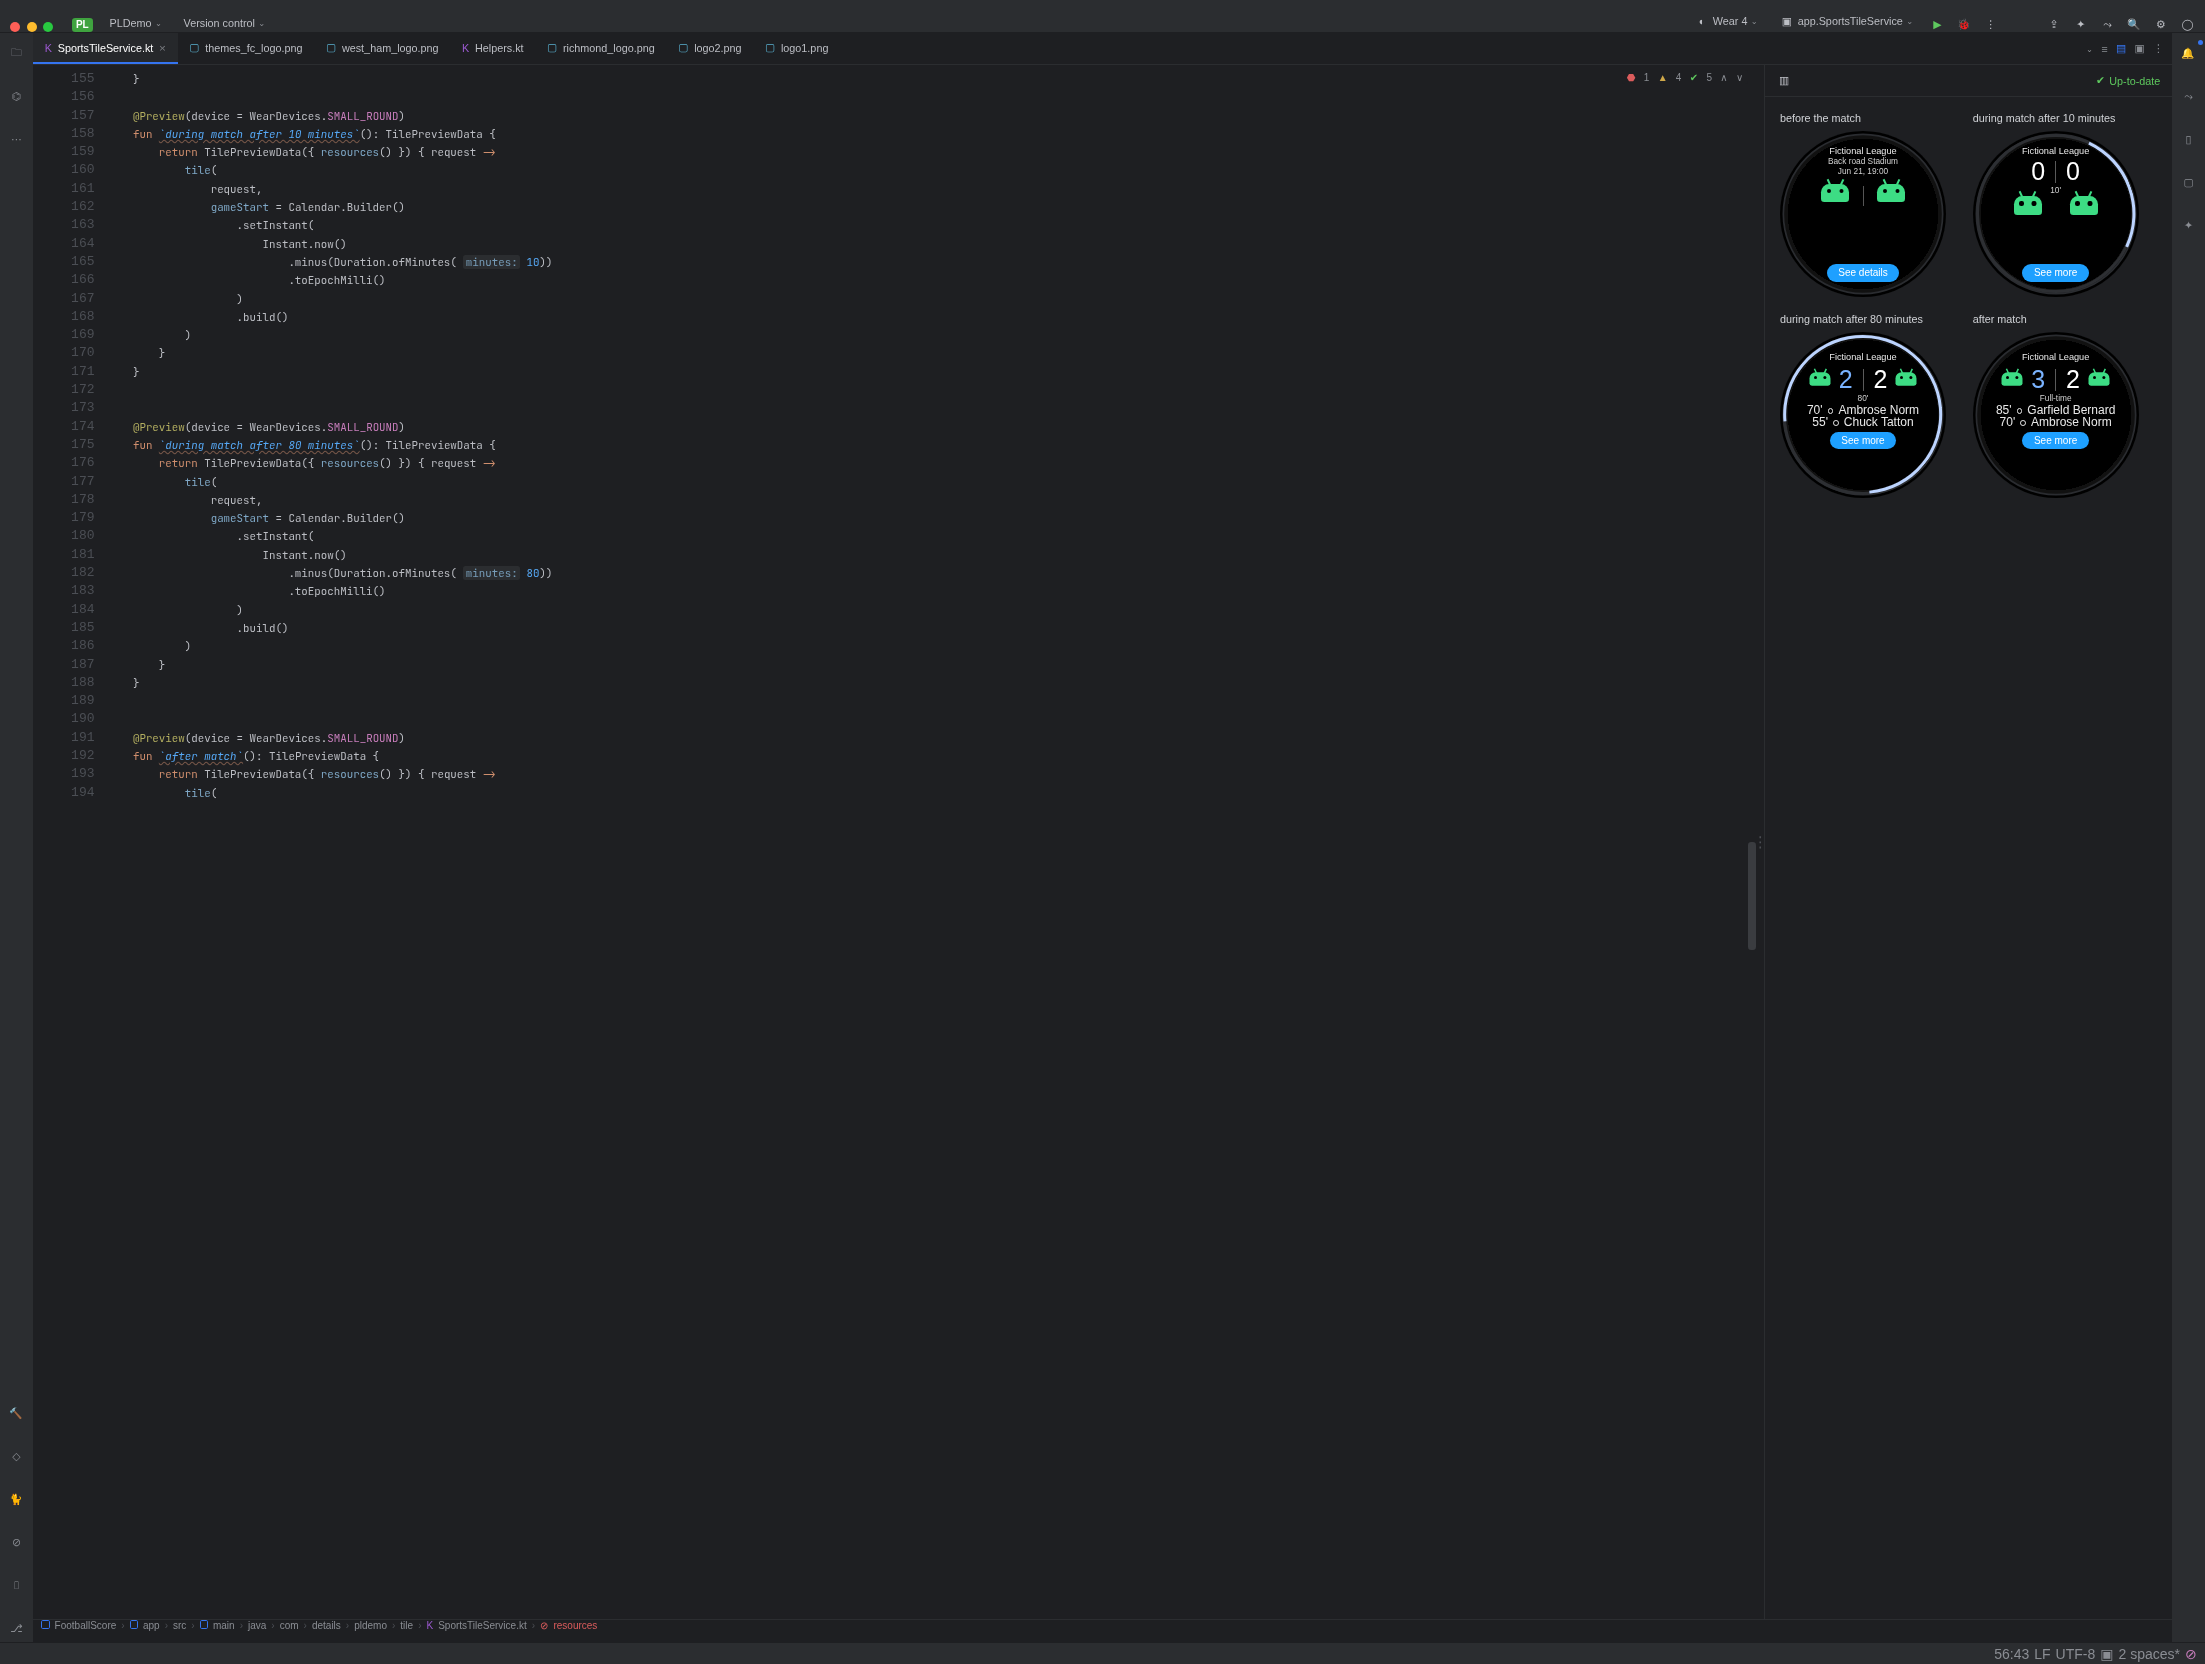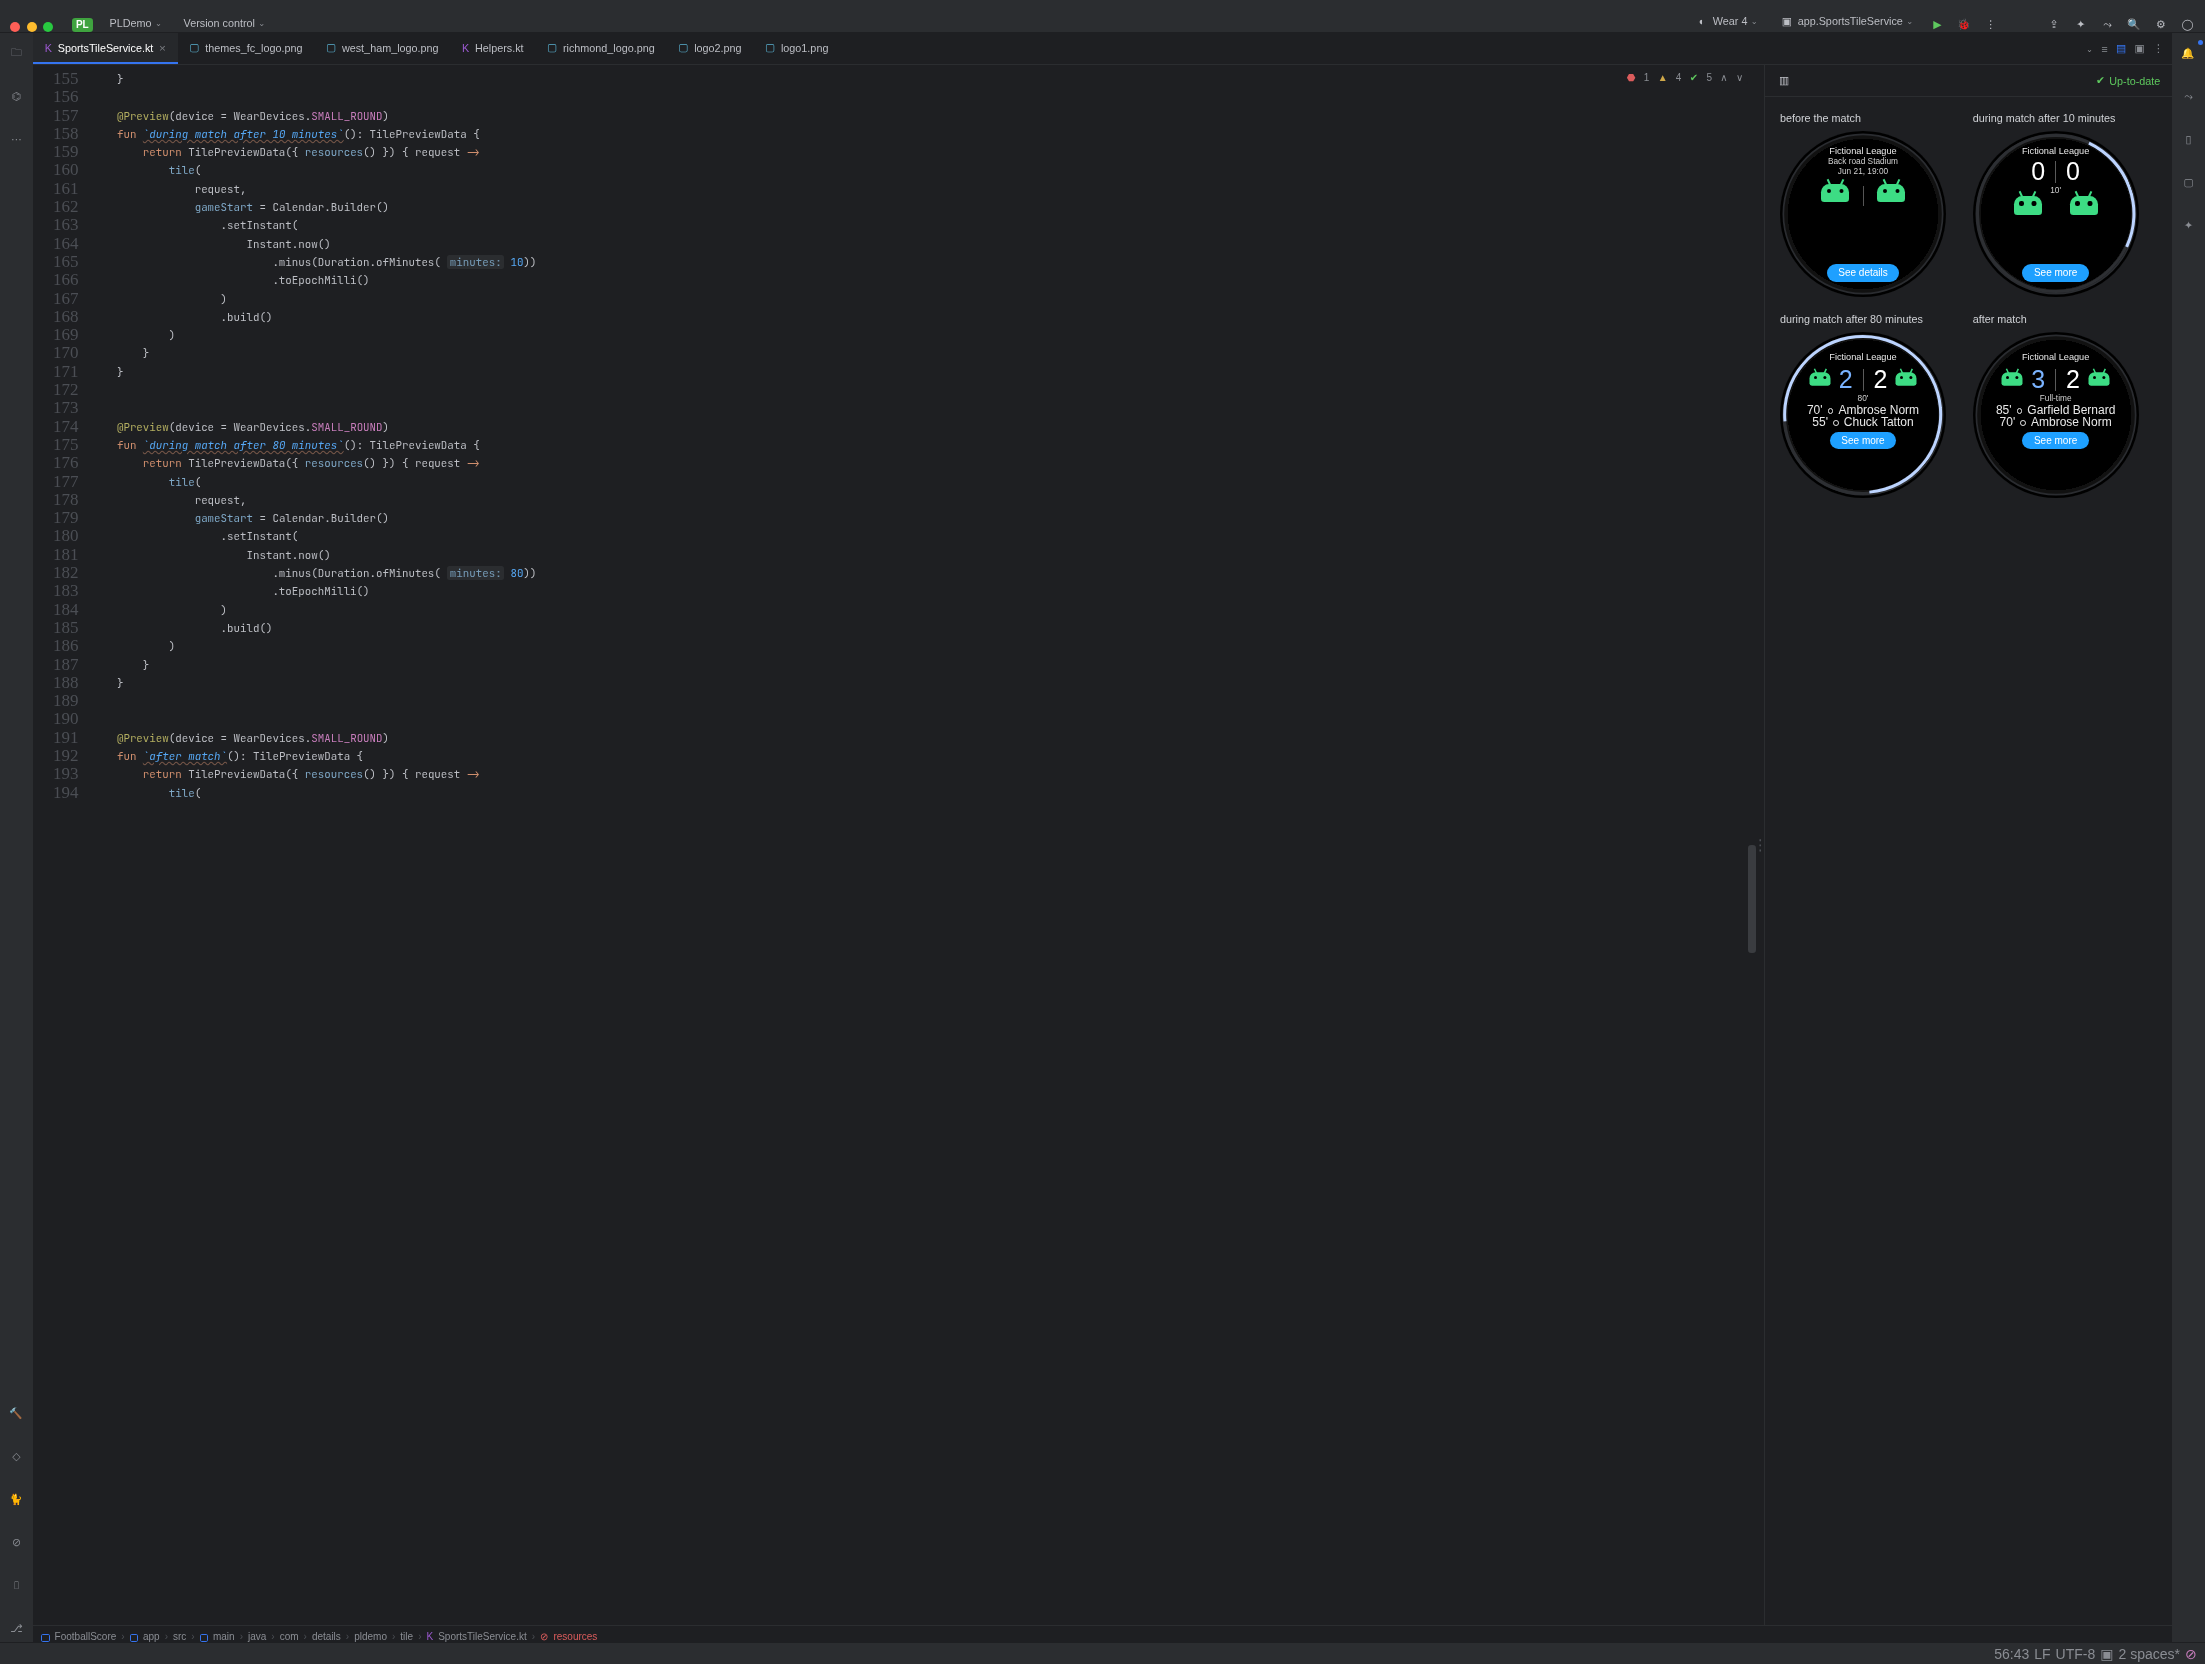--- a/index.html
+++ b/index.html
@@ -33,21 +33,21 @@
 .strip-icon{width:28px;height:28px;display:flex;align-items:center;justify-content:center;color:#8a8d93;border-radius:5px;}
 .center{flex:1;display:flex;flex-direction:column;min-width:0;}
 .tabs{height:32px;background:#1e1f22;display:flex;align-items:stretch;border-bottom:0.8px solid #2b2d30;}
 .tab{display:flex;align-items:center;gap:5.8px;padding:0 11.7px;color:#bcbec4;border-bottom:2.5px solid transparent;white-space:nowrap;}
 .tab.active{background:#26282b;border-bottom-color:#3574f0;color:#fff;}
 .tab .close{color:#7a7c80;font-size:11.7px;}
 .tabs .sp{flex:1;}
 .tab-ctrl{display:flex;align-items:center;gap:8.3px;padding:0 8.3px;color:#8a8d93;}
 .editor-wrap{flex:1;display:flex;min-height:0;}
 .editor{flex:1;display:flex;min-width:0;position:relative;}
-.gutter{width:58px;background:#1e1f22;text-align:right;padding:5px 12.5px 0 0;color:#4b4e54;font-family:Liberation Serif, serif;font-size:17px;line-height:18.3px;}
+.gutter{width:58px;background:#1e1f22;text-align:right;padding:5px 12.5px 0 0;color:#4b4e54;font-family:Liberation Mono, monospace;font-size:13px;line-height:18.3px;margin-left:16px;}
 .code{flex:1;background:#1e1f22;padding:5px 0 0 0;font-family:"JetBrains Mono",Menlo,monospace;font-size:10.8px;line-height:18.3px;color:#bcbec4;white-space:pre;overflow:hidden;}
 .kw{color:#cf8e6d;} .nm{color:#56a8f5;font-style:italic;text-decoration:underline wavy rgba(207,142,109,.5);} .an{color:#b3ae60;} .id{color:#c77dbb;} .par{color:#7fa8c7;} .num{color:#56a8f5;} .pm{color:#769cb8;background:#2b2d30;padding:0 2.5px;border-radius:2.5px;}
 .insp{position:absolute;top:5px;right:8.3px;display:flex;align-items:center;gap:8.3px;color:#8a8d93;background:rgba(30,31,34,.7);padding:1.7px 5px;border-radius:3.3px;font-size:10px;}
 .insp .err{color:#db5c5c;} .insp .wrn{color:#d0a94a;} .insp .ok{color:#5ec85e;}
 .preview{width:408px;background:#1e1f22;border-left:0.8px solid #2b2d30;display:flex;flex-direction:column;}
 .prev-head{height:32px;border-bottom:0.8px solid #2b2d30;display:flex;align-items:center;justify-content:space-between;padding:0 11.7px;color:#bcbec4;}
 .prev-head .ok{color:#5ec85e;display:flex;align-items:center;gap:4.2px;}
 .watch-grid{flex:1;padding:15px;display:grid;grid-template-columns:1fr 1fr;gap:16.6px 8.3px;align-content:start;}
 .watch-cell{display:flex;flex-direction:column;gap:6.7px;align-items:flex-start;}
 .watch-title{color:#d0d2d6;font-size:10.8px;}
@@ -70,21 +70,21 @@
 .chip{background:#1ea0ff;color:#fff;padding:3.3px 11.7px;border-radius:16.6px;font-size:10px;margin-top:6.7px;}
 .watch .evrow{display:flex;align-items:center;gap:5px;font-size:12px;color:#e8e8e8;line-height:11.7px;margin-top:2.5px;}
 .watch .evrow .b{width:5.8px;height:5.8px;border:0.8px solid #e8e8e8;border-radius:50%;}
 .arc{position:absolute;inset:3.3px;border-radius:50%;border:3.3px solid transparent;}
 .arc.a10{border-left-color:#bcd4ff;transform:rotate(160deg);} 
 .arc.a80{border-left-color:#bcd4ff;border-top-color:#bcd4ff;border-right-color:#bcd4ff;transform:rotate(40deg);}
 .arc.bg{border-color:#2d2f33;}
 .statusbar{height:21.6px;background:#2b2d30;border-top:0.8px solid #1e1f22;display:flex;align-items:center;padding:0 8.3px;color:#8a8d93;font-size:14px;gap:5px;}
 .statusbar .sp{flex:1;}
 .statusbar .locki{color:#c77dbb;}
-.crumbs{height:17px;background:#1e1f22;border-top:0.8px solid #2b2d30;display:flex;align-items:flex-end;padding:0 8.3px;gap:5px;font-size:10px;color:#8a8d93;}
+.crumbs{height:23px;background:#1e1f22;border-top:0.8px solid #2b2d30;display:flex;align-items:flex-start;padding:0 8.3px;gap:5px;font-size:10px;color:#8a8d93;}
 .crumbs .sep{color:#4b4e54;}
 .kt-i{color:#9b59d0;}
 .img-i{color:#59b0d0;}
 .sq{width:8.3px;height:8.3px;border:1.2px solid #3574f0;border-radius:1.7px;display:inline-block;}
 .chev{font-size:8.3px;color:#8a8d93;}
 .split-grip{width:7.5px;display:flex;align-items:center;justify-content:center;color:#4b4e54;font-size:15px;}
 .noti-dot{position:relative;}
 .noti-dot::after{content:"";position:absolute;top:0;right:-0.8px;width:5.8px;height:5.8px;background:#3574f0;border-radius:50%;}
 .scrollb{position:absolute;right:0.8px;top:50%;width:7.5px;height:108px;background:#3a3c40;border-radius:3.3px;}
 </style>

